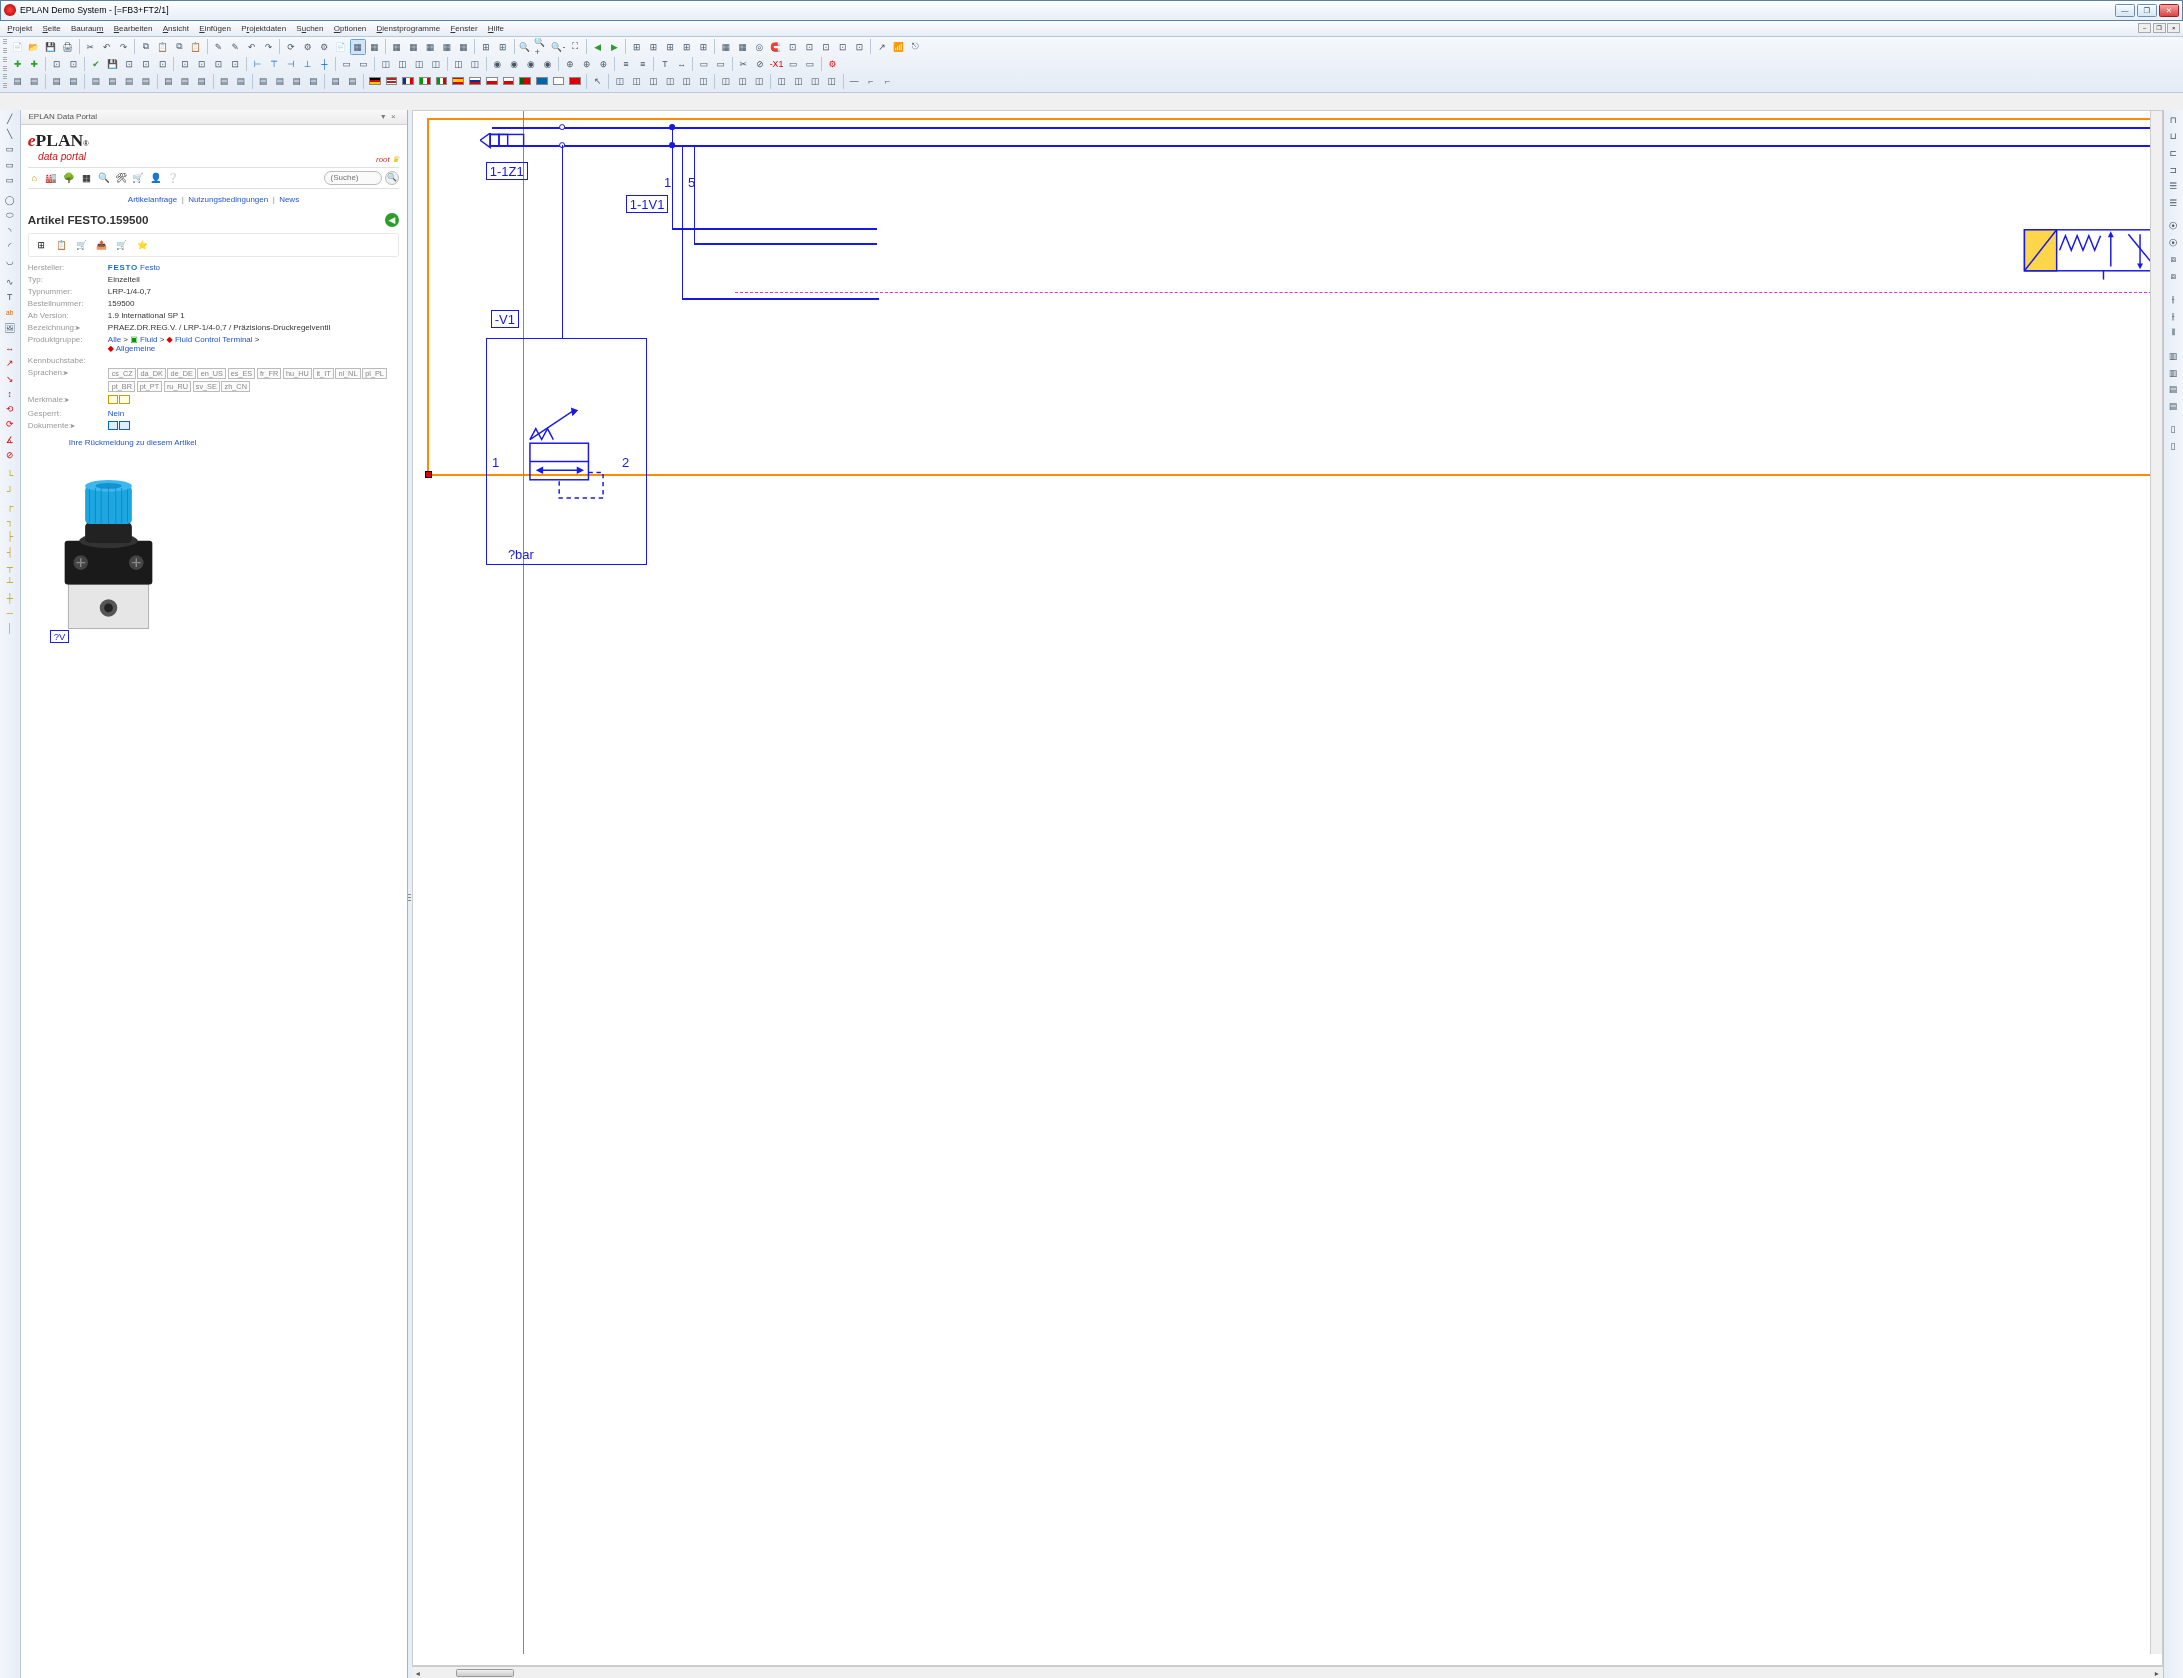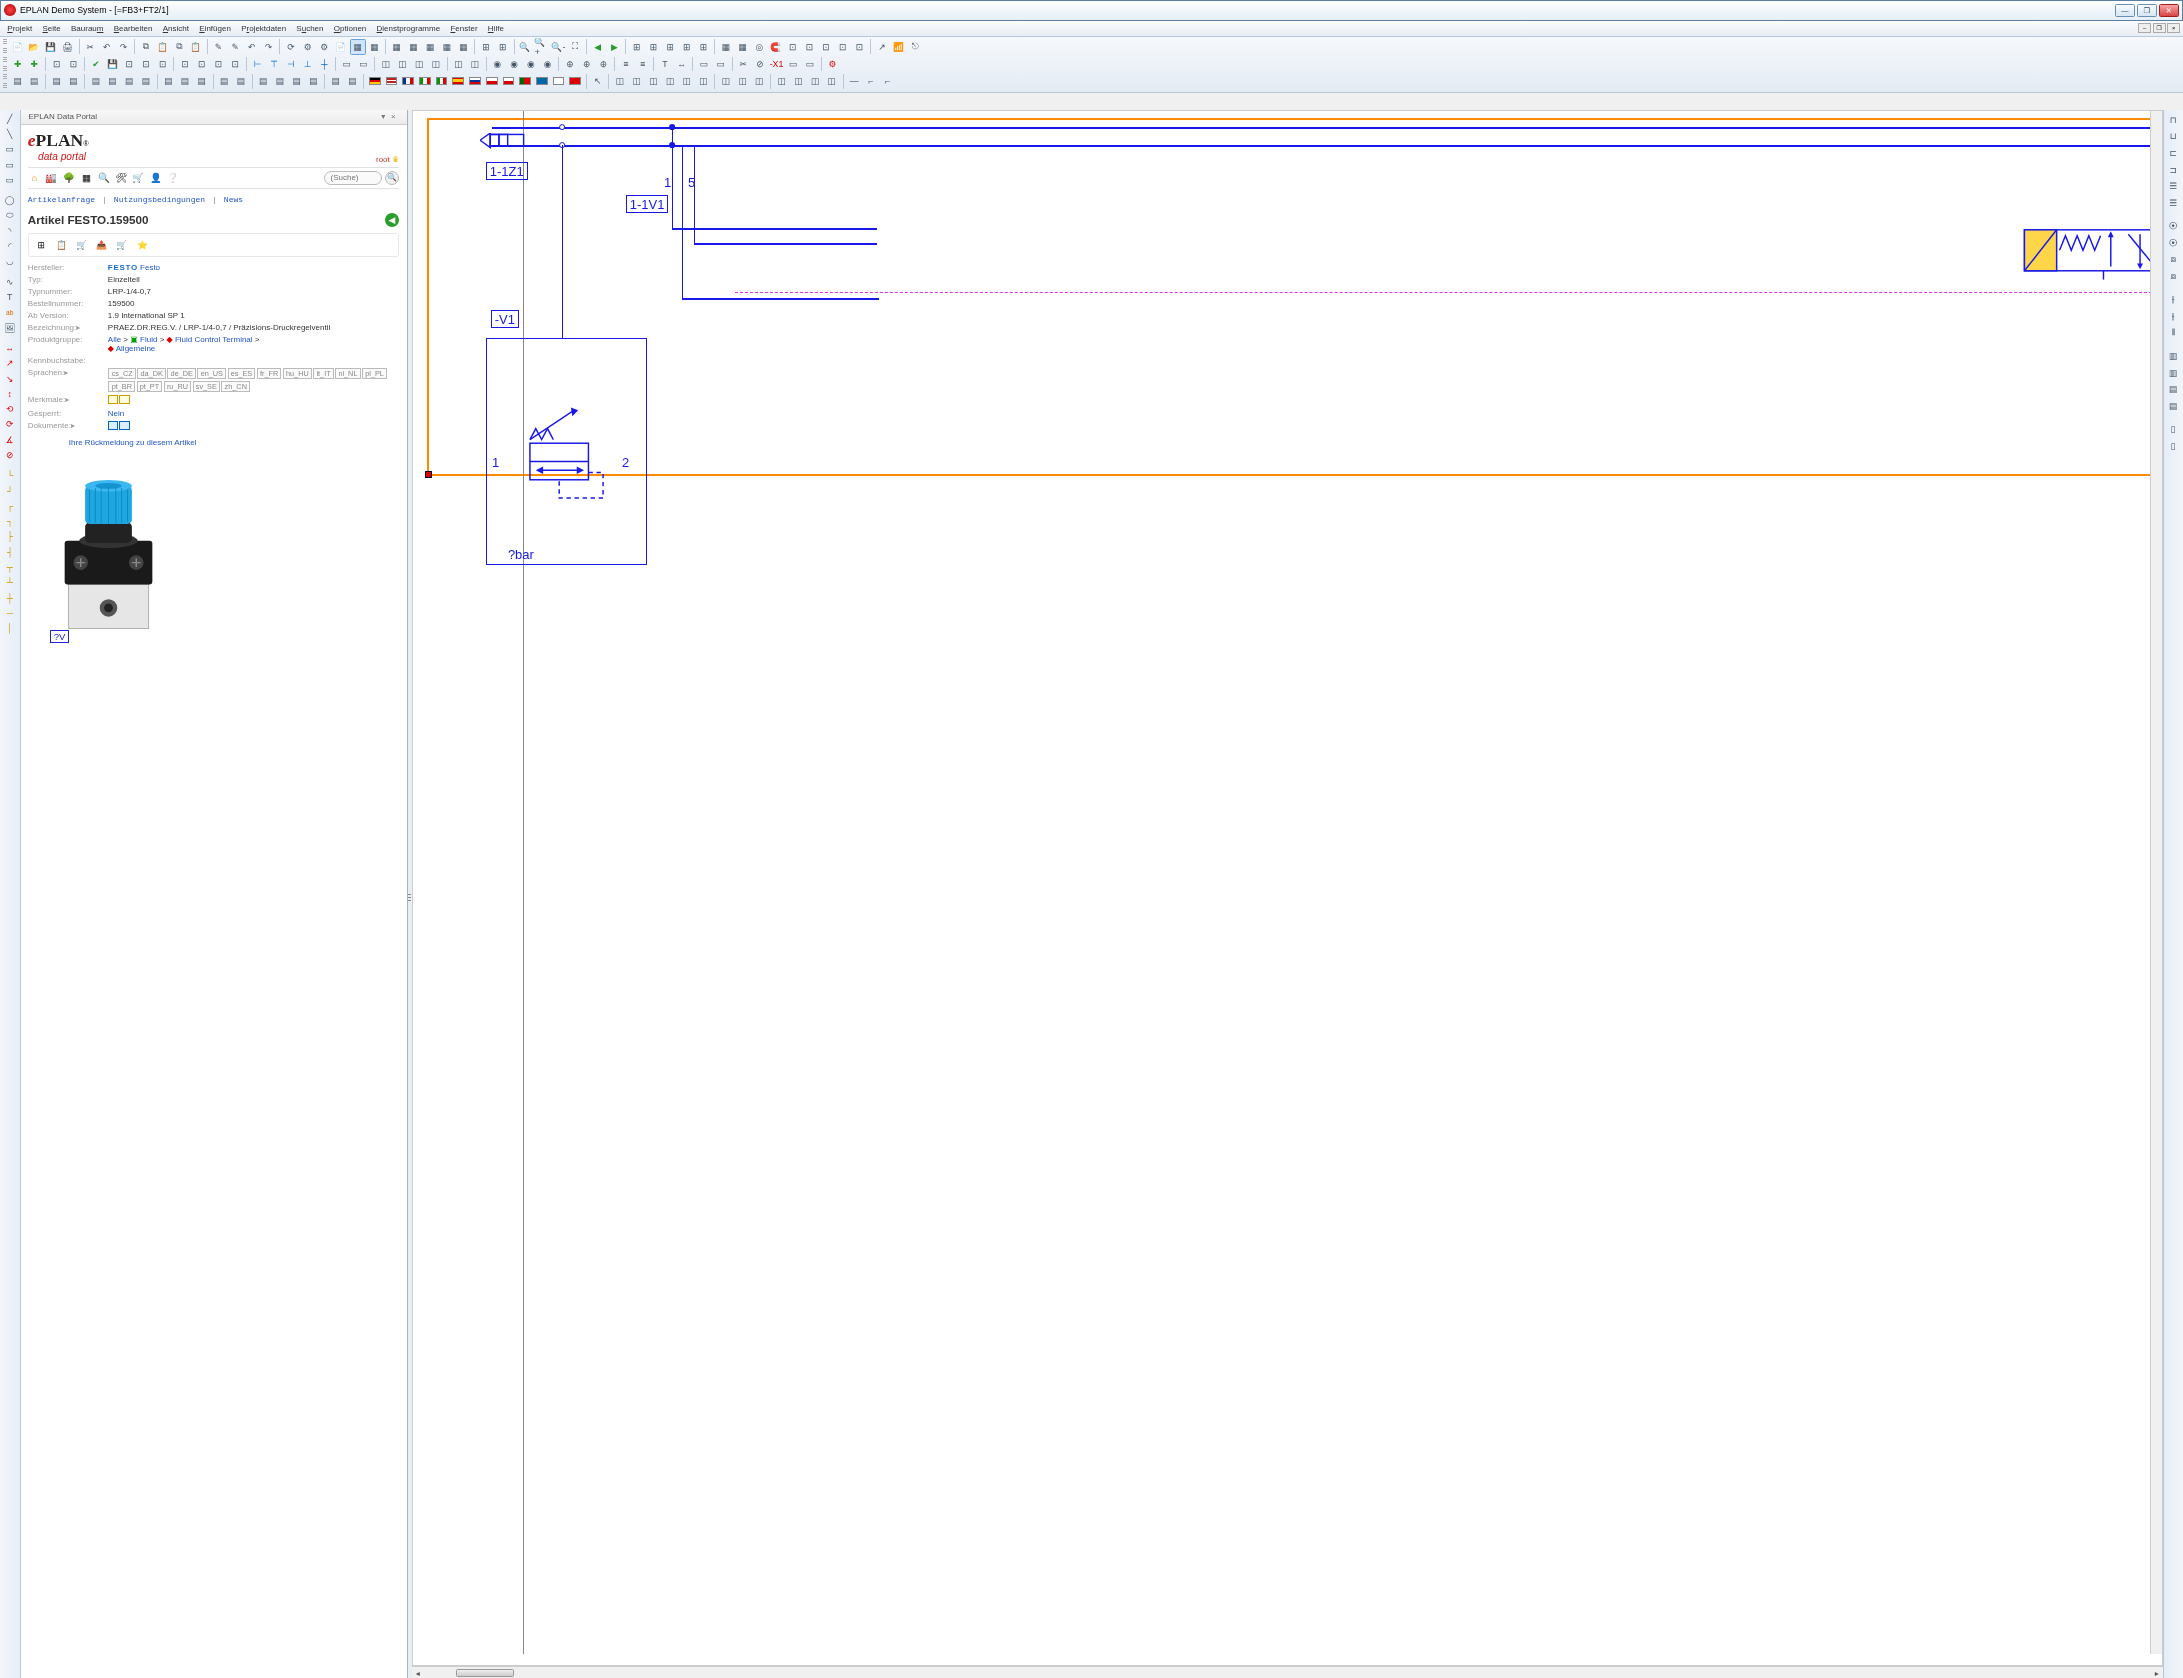--- a/index.html
+++ b/index.html
@@ -38,28 +38,28 @@
 .panel { width:387px; background:#fff; display:flex; flex-direction:column; border-right:0.7px solid #b0b0b0;}
 .panel-header { height:14.6px; background:linear-gradient(#f8f8f8,#ececec); border-bottom:0.7px solid #d0d0d0; display:flex; align-items:center; padding:0 8px; font-size:8px; color:#555;}
 .panel-header .pin { margin-left:auto; cursor:pointer; font-size:8px; color:#777; padding:0 2.9px;}
 .panel-header .x { cursor:pointer; font-size:8px; color:#777; padding:0 2.9px;}
 .panel-body { flex:1; overflow:auto; padding:2.9px 7.3px;}
 .dp-logo { display:flex; align-items:baseline; gap:0; margin:2.9px 0 1.5px 0;}
 .dp-logo .ep { font-family: Georgia, serif; font-size:17.5px; font-weight:bold; }
 .dp-logo .e { color:#d01818; font-style:italic;}
 .dp-logo .plan { color:#222; }
 .dp-logo .sub { color:#d01818; font-style:italic; font-size:10.2px; margin-left:10.2px; margin-top:-2.9px;}
-.dp-root { text-align:right; font-size:8px; color:#c33; }
+.dp-root { text-align:right; font-size:8px; color:#c33;font-style:italic; }
 .dp-root .crown { color:#e5b800; }
 .dp-toolbar { display:flex; align-items:center; gap:4.4px; border-top:0.7px solid #e0e0e0; border-bottom:0.7px solid #e0e0e0; padding:2.9px 0; margin:2.9px 0;}
 .dp-toolbar .dpi { width:13px; height:13px; display:flex;align-items:center;justify-content:center; cursor:pointer; font-size:9.5px;}
 .dp-search { margin-left:auto; display:flex; align-items:center; gap:2.9px;}
 .dp-search input { width:58px; border:0.7px solid #bbb; border-radius:7.3px; padding:1.5px 5.8px; font-size:8px; background:#fafafa;}
 .dp-search .sbtn { width:14.6px;height:14.6px;border-radius:50%;border:0.7px solid #bbb;background:#f0f0f0;display:flex;align-items:center;justify-content:center;cursor:pointer;}
-.dp-links { text-align:left; padding:2.9px 0;font-family:Liberation Mono, monospace; }
+.dp-links { text-align:center; padding:2.9px 0; }
 .dp-links a { color:#2255cc; text-decoration:none; cursor:pointer;}
 .dp-links .sep { color:#888; margin:0 2.2px;}
 .dp-article { display:flex; align-items:center; margin:5.8px 0;}
 .dp-article h2 { font-size:11.7px; font-weight:bold; color:#333;}
 .dp-article .back { margin-left:auto; width:14.6px;height:14.6px;border-radius:50%;background:#2a9d2a;color:#fff;display:flex;align-items:center;justify-content:center;cursor:pointer;font-size:8.8px;}
 .dp-acts { border:0.7px solid #e8e8e8; border-radius:2.2px; padding:4.4px 5.8px; margin:4.4px 0; display:flex; gap:7.3px;}
 .dp-acts .a { width:13px;height:13px;cursor:pointer;display:flex;align-items:center;justify-content:center;font-size:8.8px;}
 .dp-props { margin:4.4px 0; }
 .dp-props .row { display:flex; padding:1.5px 0; }
 .dp-props .lbl { width:80px; color:#999; }

